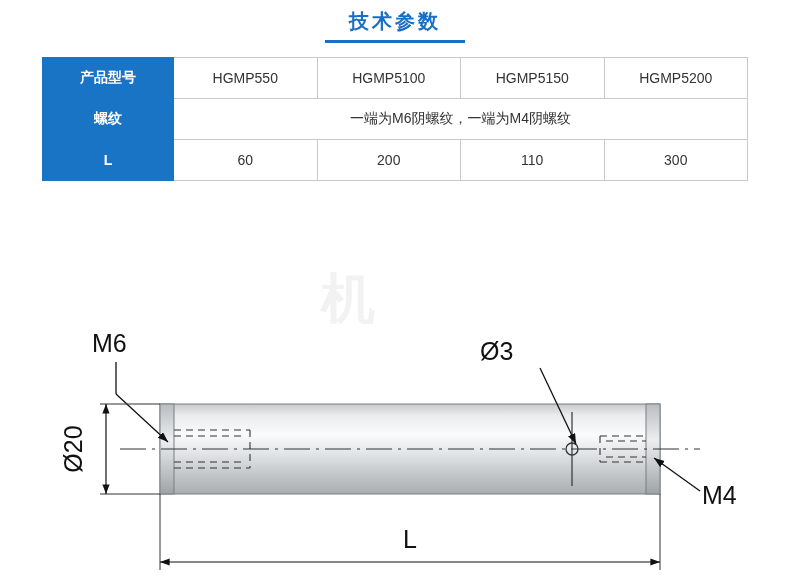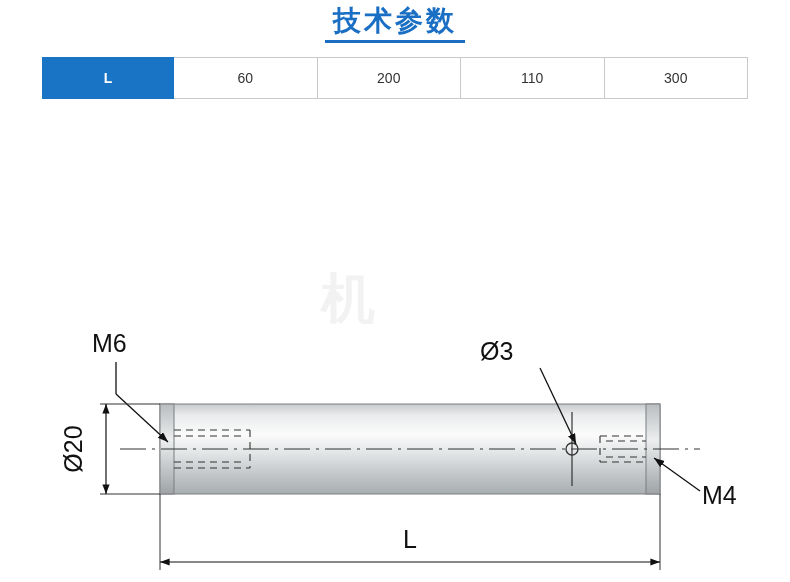--- a/index.html
+++ b/index.html
@@ -16,21 +16,21 @@
     position: relative;
   }
 
   
   .title-wrap {
     width: 100%;
     text-align: center;
     padding-top: 8px;
   }
   .title-text {
-    font-size: 28px;
+    font-size: 20px;
     font-weight: bold;
     color: #1a6fc4;
     letter-spacing: 3px;
     line-height: 26px;
   }
   .title-rule {
     width: 140px;
     height: 3px;
     background: #1a6fc4;
     margin: 6px auto 0 auto;
@@ -97,20 +97,31 @@
 <body>
 
 <div class="title-wrap">
   <div class="title-text">技术参数</div>
   <div class="title-rule"></div>
 </div>
 
 <div class="table-wrap">
   <table class="spec">
     <tbody>
+      <tr>
+        <td class="hdr">产品型号</td>
+        <td class="col-model">HGMP550</td>
+        <td class="col-model">HGMP5100</td>
+        <td class="col-model">HGMP5150</td>
+        <td class="col-model">HGMP5200</td>
+      </tr>
+      <tr>
+        <td class="hdr">螺纹</td>
+        <td colspan="4">一端为M6阴螺纹，一端为M4阴螺纹</td>
+      </tr>
       <tr>
         <td class="hdr">L</td>
         <td>60</td>
         <td>200</td>
         <td>110</td>
         <td>300</td>
       </tr>
     </tbody>
   </table>
 </div>

